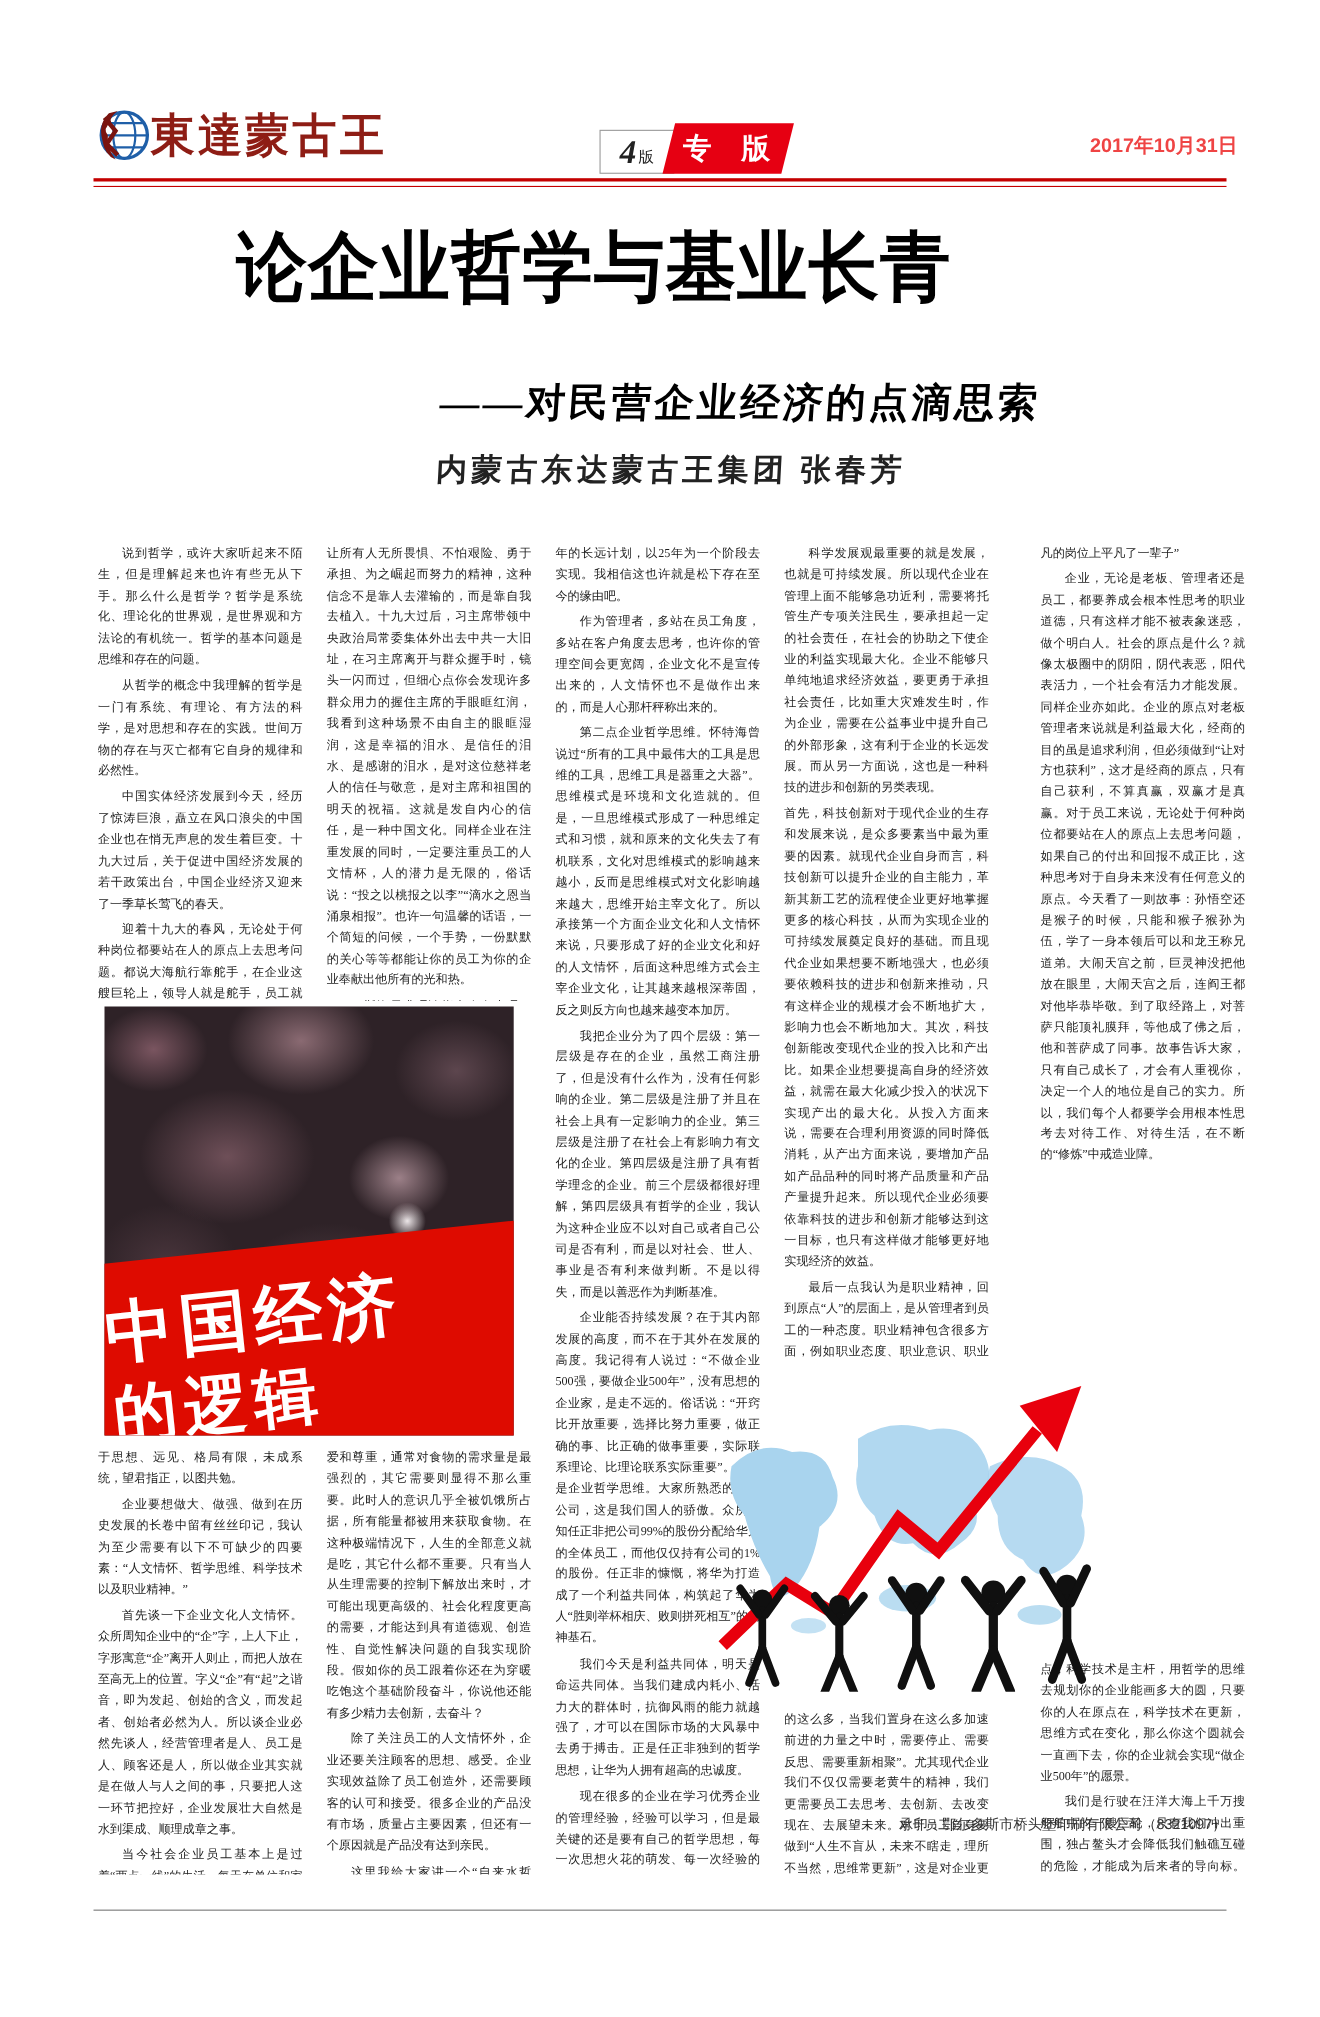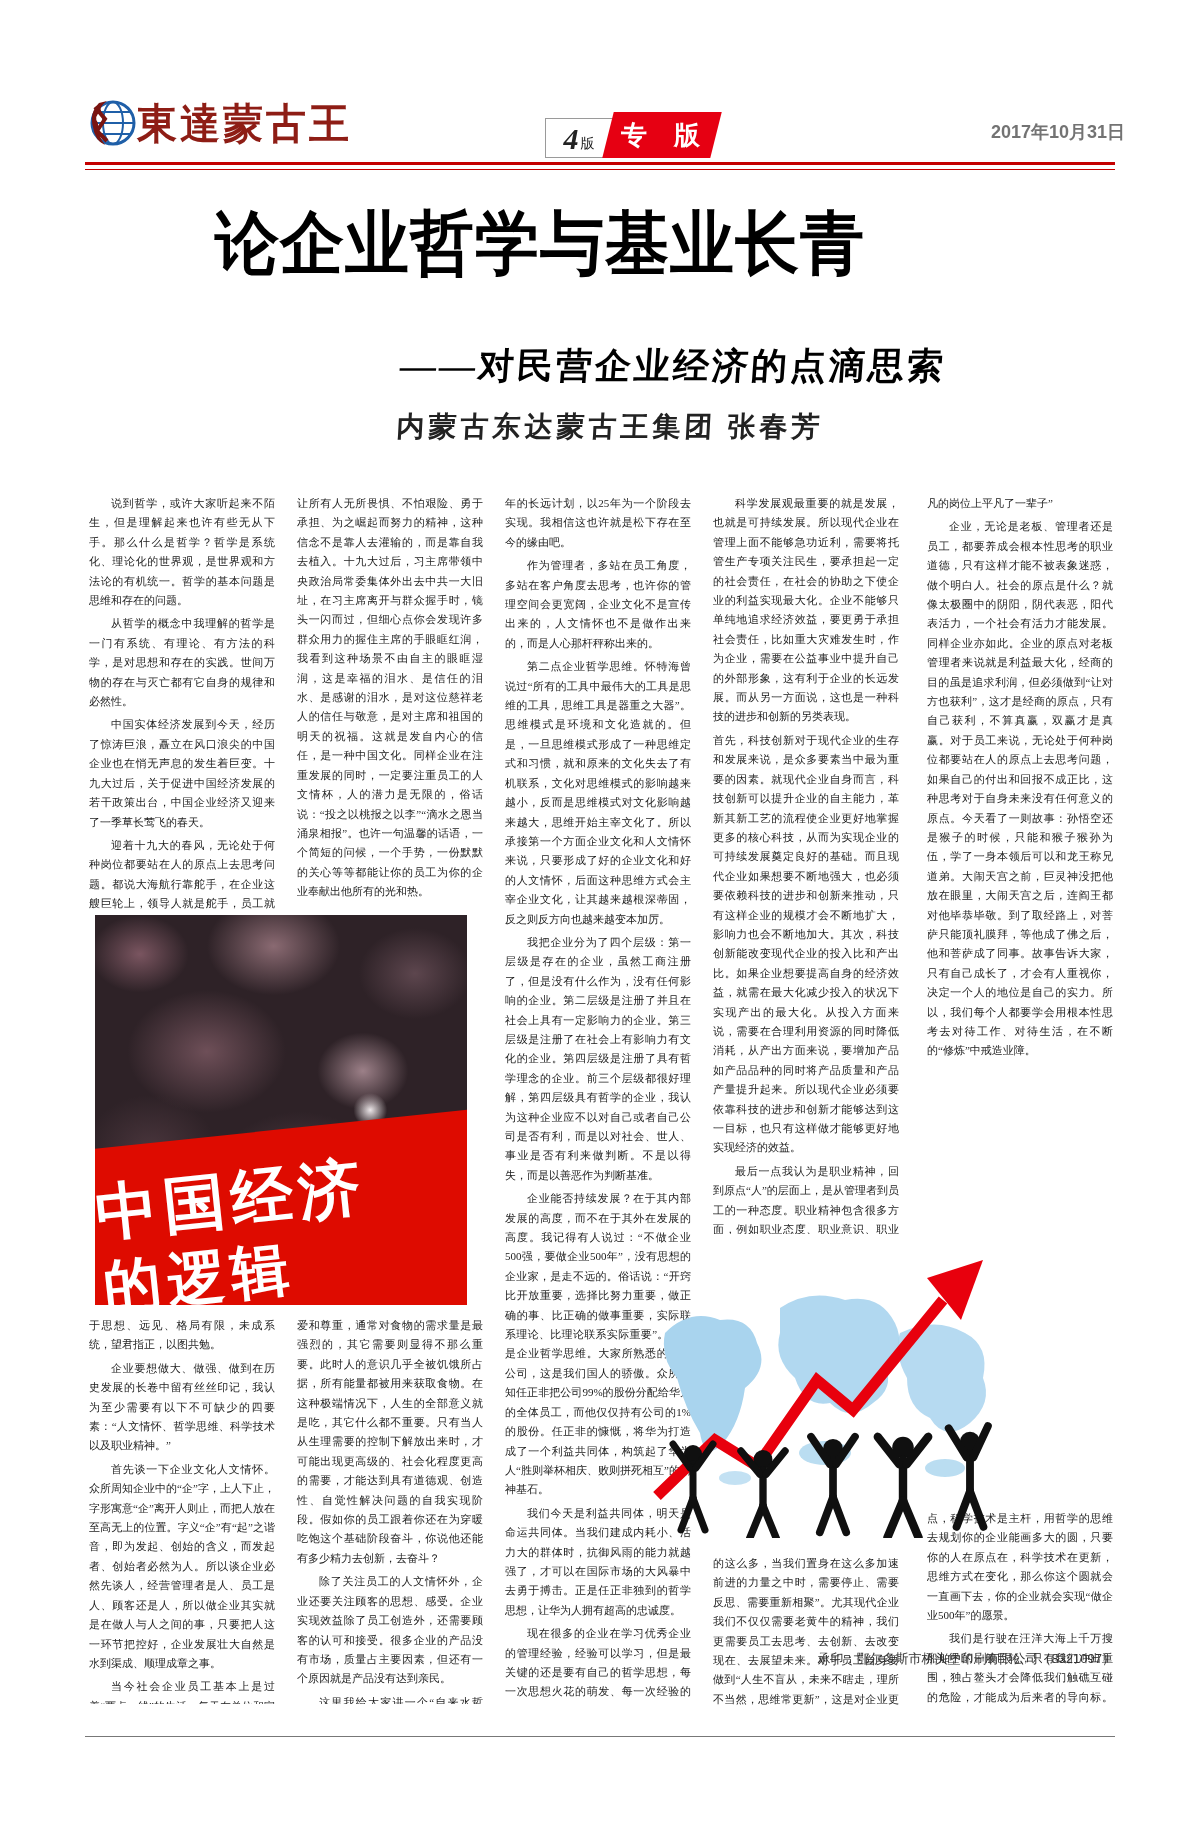--- a/index.html
+++ b/index.html
@@ -14,38 +14,38 @@
                  font-family:"Liberation Serif",serif;transform:scaleY(1.05);white-space:nowrap;}
   .pagebox{left:545px;top:118px;width:68px;height:40px;background:#fff;border:1px solid #9a9a9a;
            display:flex;align-items:flex-end;justify-content:center;padding-bottom:3px;box-sizing:border-box;}
   .pagebox .num{font-family:"Liberation Serif",serif;font-style:italic;font-size:30px;font-weight:bold;line-height:1;}
   .pagebox .ban{font-size:14px;margin-left:2px;line-height:1.4;}
   .edition{left:608px;top:112px;width:108px;height:46px;background:#e60012;
            transform:skewX(-14deg);display:flex;align-items:center;justify-content:center;}
   .edition span{transform:skewX(14deg);color:#fff;font-weight:bold;font-size:26px;letter-spacing:10px;
                 font-family:"Liberation Sans",sans-serif;padding-left:8px;}
   .issue-date{left:915px;top:120px;width:210px;text-align:right;font-size:18px;font-weight:bold;
-              font-family:"Liberation Sans",sans-serif;color:#737373;}
+              font-family:"Liberation Sans",sans-serif;color:#ef4444;}
   .rule-thick{left:85px;top:162px;width:1030px;height:3px;background:#c40000;}
   .rule-thin{left:85px;top:169px;width:1030px;height:1px;background:#c40000;}
 
   
   .article-title{left:150px;top:200px;width:780px;text-align:center;font-size:64px;font-weight:900;
                  color:#000;letter-spacing:1px;font-family:"Liberation Sans","DejaVu Sans",sans-serif;
                  transform:scaleY(1.08);}
   .article-subtitle{left:400px;top:342px;width:620px;font-size:36px;font-weight:bold;color:#000;
                     letter-spacing:3px;font-family:"Liberation Serif",serif;transform:skewX(-4deg);white-space:nowrap;}
   .article-byline{left:330px;top:408px;width:560px;text-align:center;font-size:28px;font-weight:bold;
                   letter-spacing:4px;font-family:"Liberation Serif",serif;transform:skewX(-3deg);white-space:nowrap;}
 
   
   .bodycol{width:194px;overflow:hidden;font-size:11px;line-height:19.4px;text-align:justify;color:#1c1c1c;}
   .para{margin:4px;text-align:justify;}
   .ind{text-indent:2em;}
-  .c1{left:85px;}  .c2{left:293px;} .c3{left:501px;} .c4{left:709px;} .c5{left:923px;}
+  .c1{left:85px;}  .c2{left:293px;} .c3{left:501px;} .c4{left:709px;} .c5{left:942px;}
   .t12{top:490px;height:420px;}
   .b12{top:1312px;height:392px;}
   .t3{top:490px;height:1214px;}
   .t4{top:490px;height:744px;}
   .b4{top:1550px;height:156px;}
   .t5{top:490px;height:752px;}
   .b5{top:1505px;height:200px;}
 
   
   .photo{left:95px;top:915px;width:372px;height:390px;overflow:hidden;background:

